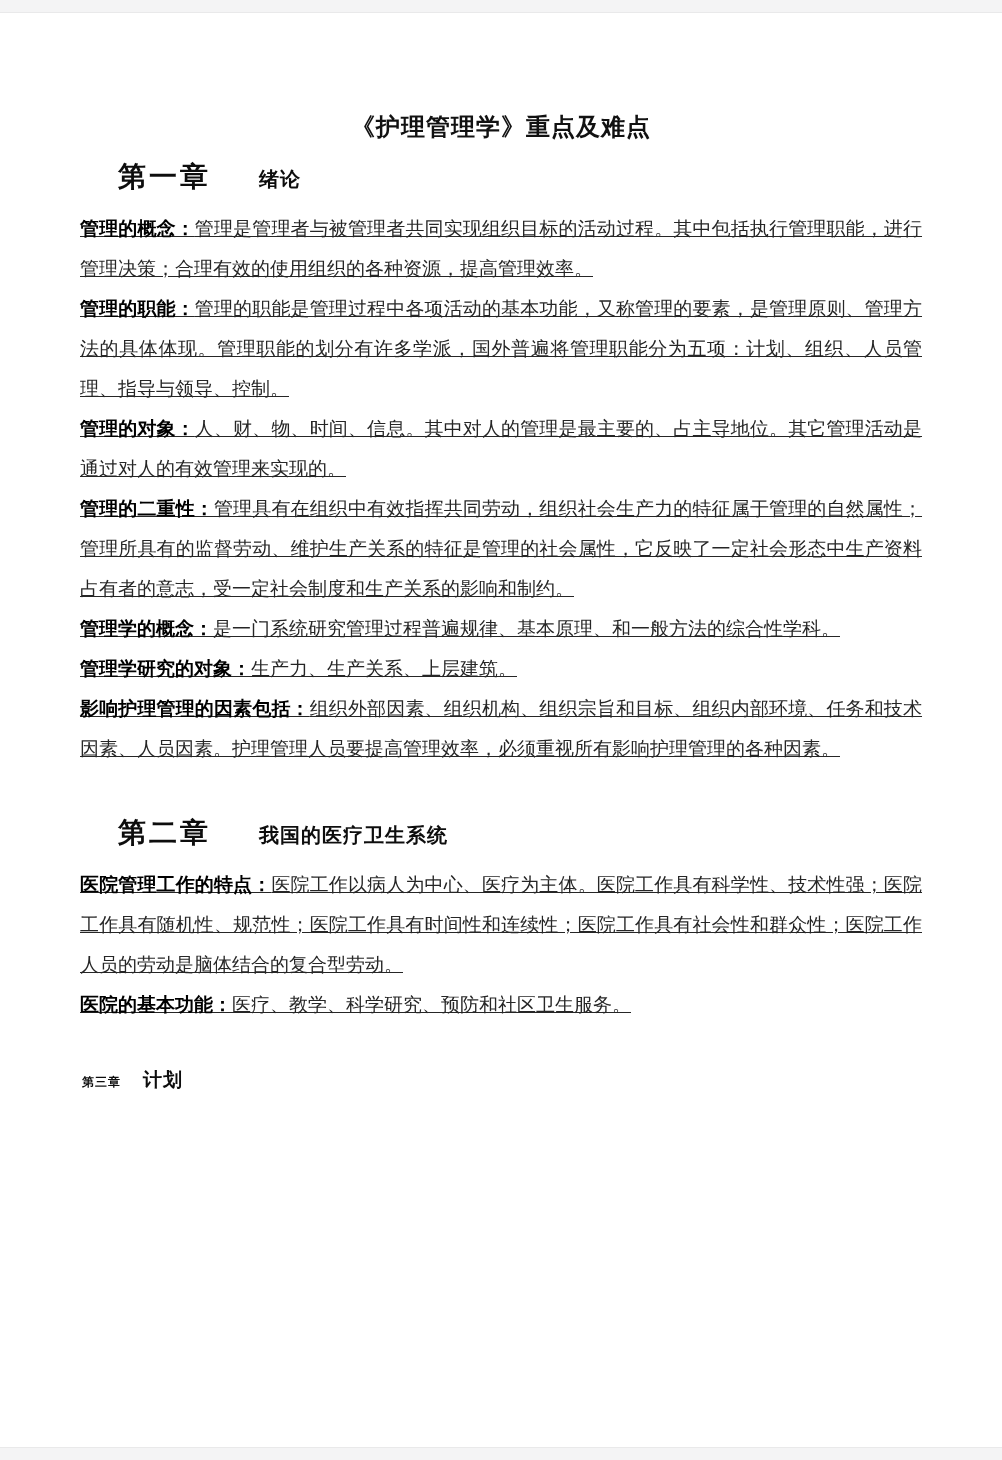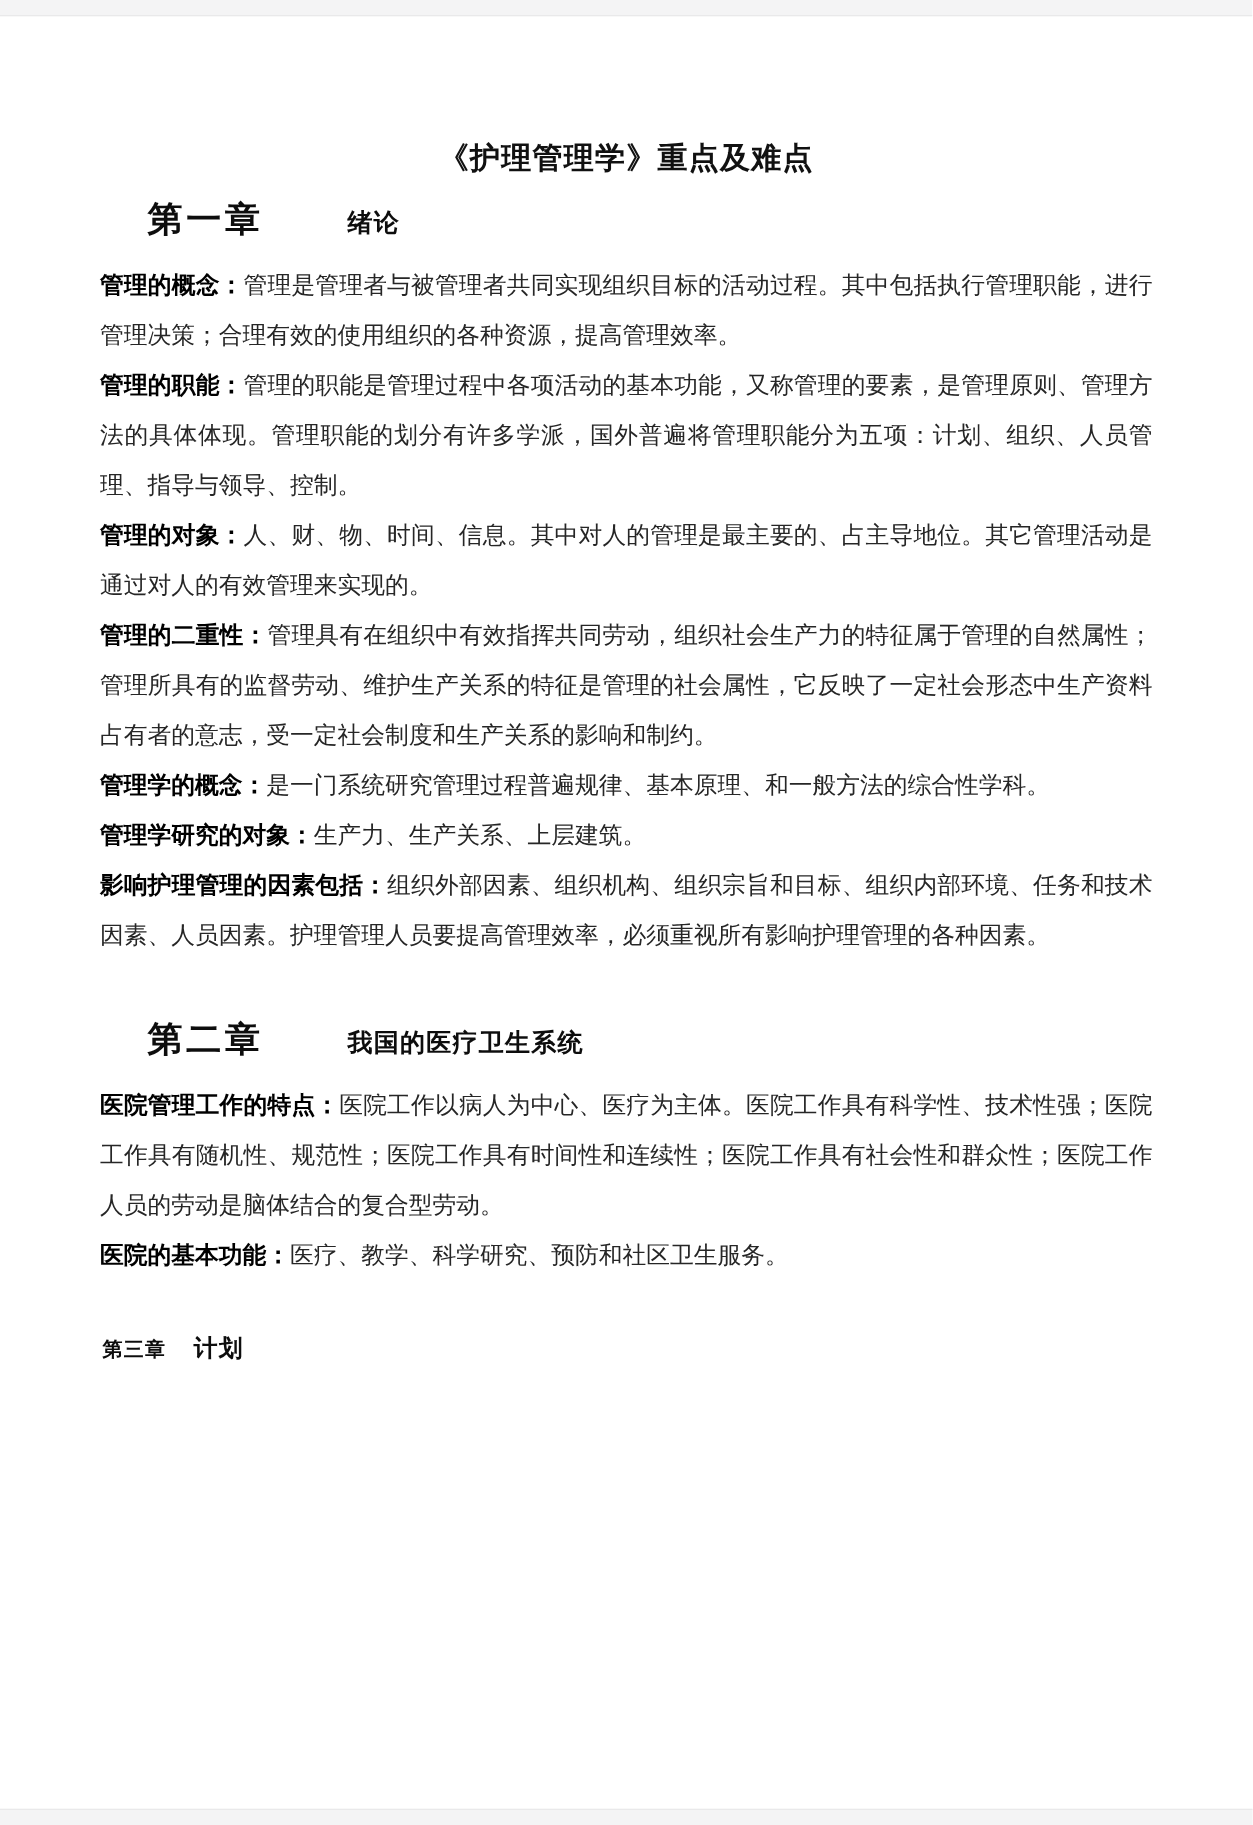--- a/index.html
+++ b/index.html
@@ -45,50 +45,51 @@
   .chapter.first { margin-top: 18px; }
   .chapter.second { margin-top: 46px; }
   .ch-num {
     font-family: "Liberation Serif", serif;
     font-size: 28px;
     letter-spacing: 3px;
   }
   .ch-sub {
     font-family: "Liberation Sans", sans-serif;
     font-size: 20px;
-    margin-left: 61px;
+    margin-left: 42px;
     letter-spacing: 1px;
   }
   .chapter-small {
     margin-top: 38px;
     padding-left: 2px;
     font-weight: bold;
     color: #0d0d0d;
     line-height: 30px;
   }
   .chapter-small .ch-num-sm {
     font-family: "Liberation Sans", sans-serif;
-    font-size: 16px;
+    font-size: 12px;
     letter-spacing: 1px;
   }
   .chapter-small .ch-sub-sm {
     font-family: "Liberation Sans", sans-serif;
     font-size: 19px;
     margin-left: 16px;
     letter-spacing: 1px;
   }
   .paragraphs { margin-top: 12px; }
   .paragraphs.ch2 { margin-top: 12px; }
   .para {
     font-size: 19px;
     line-height: 40px;
     text-align: justify;
     text-justify: inter-ideograph;
     word-break: break-all;
     color: #262626;
+    text-decoration: underline;
   }
   .para .label {
     font-family: "Liberation Sans", sans-serif;
     font-weight: bold;
     color: #000;
   }
 </style>
 </head>
 <body>
 

